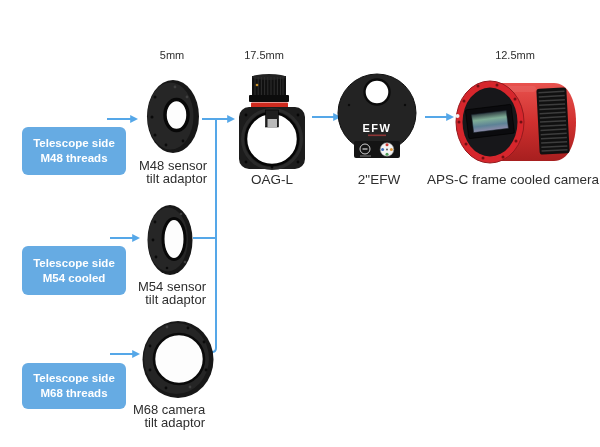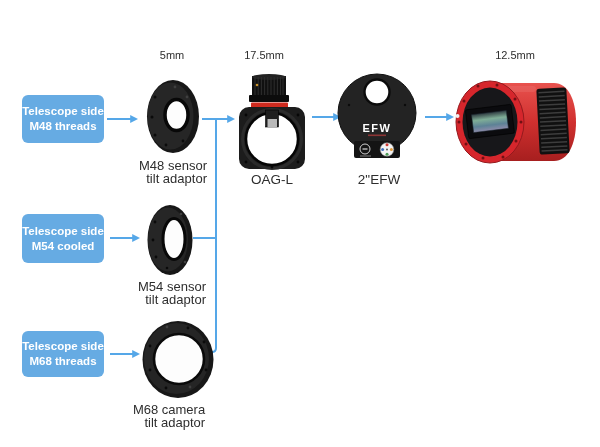--- a/index.html
+++ b/index.html
@@ -8,24 +8,24 @@
     --text-dark:#2E2E2E;
     --camera-red:#D6262C;
   }
   *{margin:0;padding:0;box-sizing:border-box;}
   body{background:#fff;font-family:"Liberation Sans", sans-serif;}
   .canvas{position:relative;width:600px;height:447px;background:#ffffff;overflow:hidden;}
   .title{position:absolute;top:10px;left:0;width:100%;text-align:center;
          font-size:23px;font-weight:700;color:#1C1C1C;letter-spacing:0.5px;}
   .mm{position:absolute;top:49px;transform:translateX(-50%);font-size:11px;
       color:var(--text-dark);white-space:nowrap;text-align:center;}
-  .tbox{position:absolute;left:22px;width:82px;background:var(--box-blue);
+  .tbox{position:absolute;left:22px;width:104px;background:var(--box-blue);
         border-radius:6px;color:#fff;font-size:11.5px;font-weight:600;
         display:flex;flex-direction:column;align-items:center;justify-content:center;
-        line-height:15px;text-align:center;}
+        line-height:15px;text-align:center;margin-top:32px;}
   .complabel{position:absolute;transform:translateX(-50%);font-size:13.5px;
              color:var(--text-dark);white-space:nowrap;text-align:center;}
   .adlabel{position:absolute;transform:translateX(-50%);font-size:13px;line-height:13px;
            color:var(--text-dark);text-align:right;white-space:nowrap;}
   .adlabel span{display:block;}
   svg.connectors{position:absolute;left:0;top:0;z-index:0;}
   .part{position:absolute;z-index:1;}
   .conn{stroke:var(--arrow-blue);stroke-width:2;fill:none;}
   .ah{fill:var(--arrow-blue);}
 </style>
@@ -201,14 +201,15 @@
     <span>M54 sensor</span>
     <span>tilt adaptor</span>
   </div>
   <div class="adlabel" style="left:169px;top:403px;">
     <span>M68 camera</span>
     <span>tilt adaptor</span>
   </div>
 
   <div class="complabel" style="left:272px;top:172px;">OAG-L</div>
   <div class="complabel" style="left:379px;top:172px;">2"EFW</div>
+  <div class="complabel" style="left:513px;top:172px;">APS-C frame cooled camera</div>
 
 </div>
 
 </body></html>

